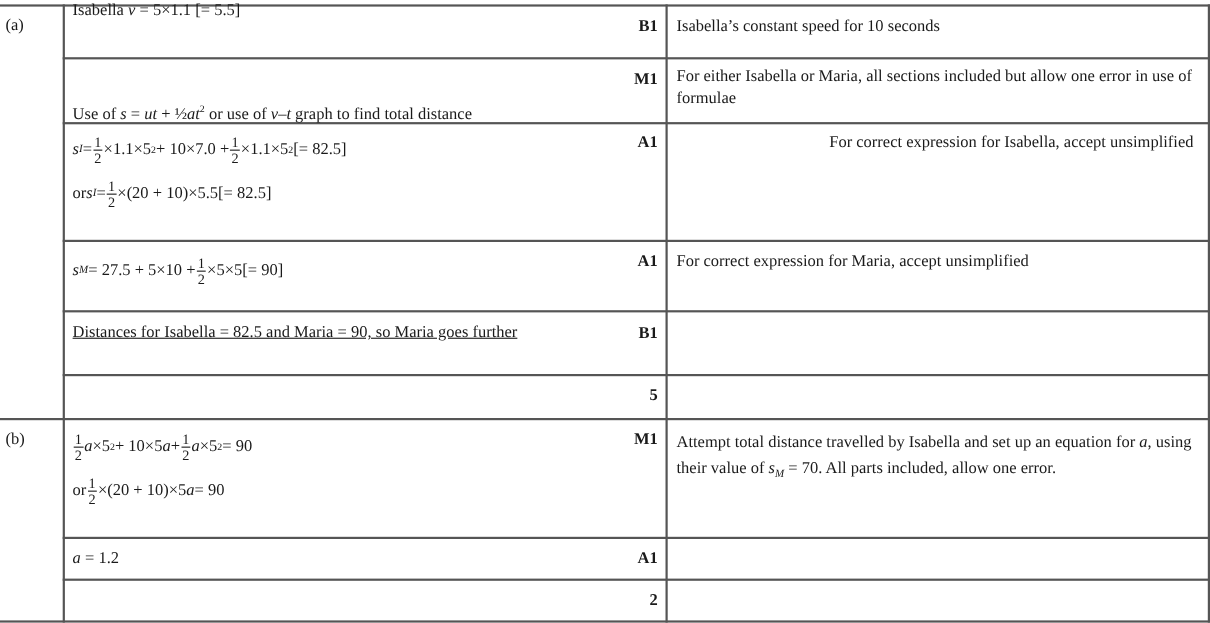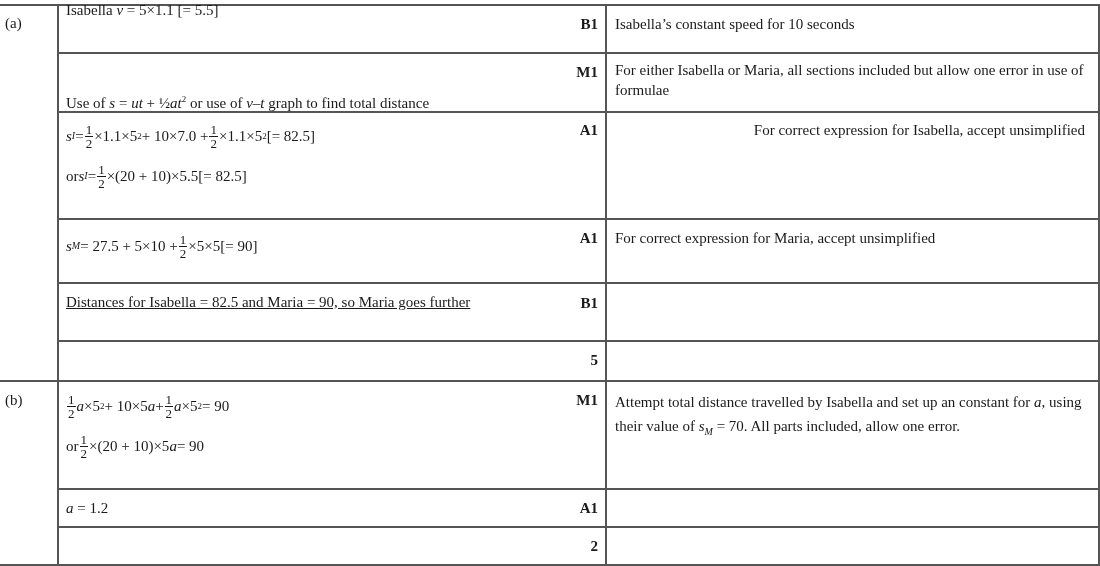--- a/index.html
+++ b/index.html
@@ -135,21 +135,21 @@
         <span class="num">1</span>
         <span>2</span>
       </span>
     <span>×(20 + 10)×5</span>
       <i>a</i>
       <span> = 90</span>
   </div>
 </div>
 <div class="cell mark" style="top:390px;">M1</div>
 <div class="cell guid" style="top:390px;line-height:24px;">
-  <span>Attempt total distance travelled by Isabella and set up an constant for </span><i>a</i><span>, using their value of </span><i>s</i><sub>M</sub><span> = 70.  All parts included, allow one error.</span>
+  <span>Attempt total distance travelled by Isabella and set up an equation for </span><i>a</i><span>, using their value of </span><i>s</i><sub>M</sub><span> = 70.  All parts included, allow one error.</span>
 </div>
 
 <div class="cell work" style="top:498px;text-align:right;">
   <i>a</i><span> = 1.2</span>
 </div>
 <div class="cell mark" style="top:498px;">A1</div>
 
 <div class="cell mark" style="top:536px;">2</div>
 
 </body></html>

